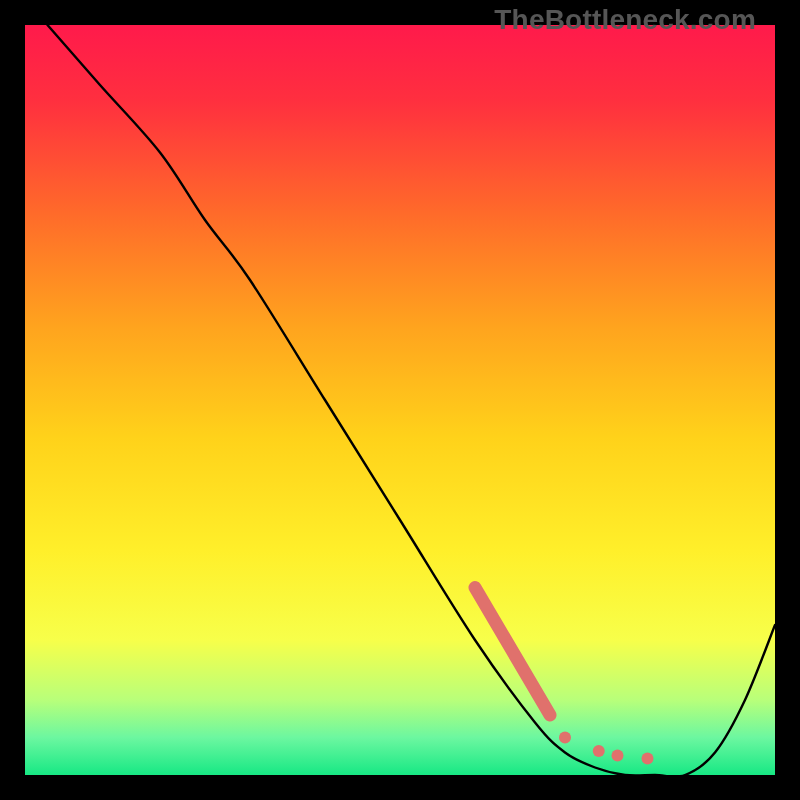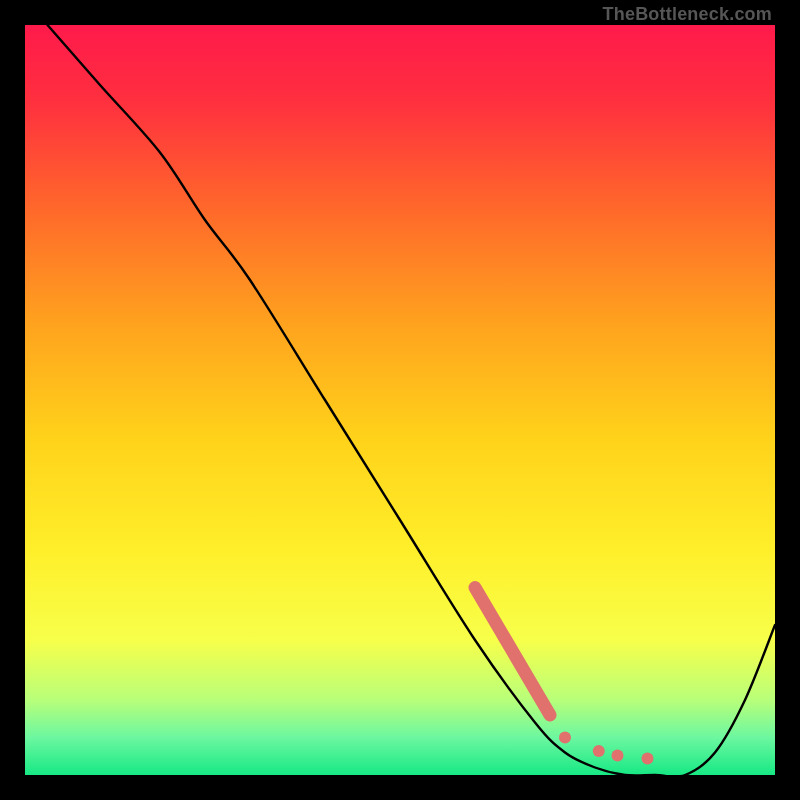--- a/index.html
+++ b/index.html
@@ -14,23 +14,23 @@
     position: absolute;
     left: 25px;
     top: 25px;
     width: 750px;
     height: 750px;
     background: #000;
   }
   .watermark {
     position: absolute;
     top: 4px;
-    right: 28px;
+    right: 44px;
     font-family: Arial, Helvetica, sans-serif;
-    font-size: 18px;
+    font-size: 28px;
     font-weight: 600;
     color: #565656;
     letter-spacing: 0.2px;
   }
   svg { display: block; }
 </style>
 </head>
 <body>
 
 <div class="frame">

